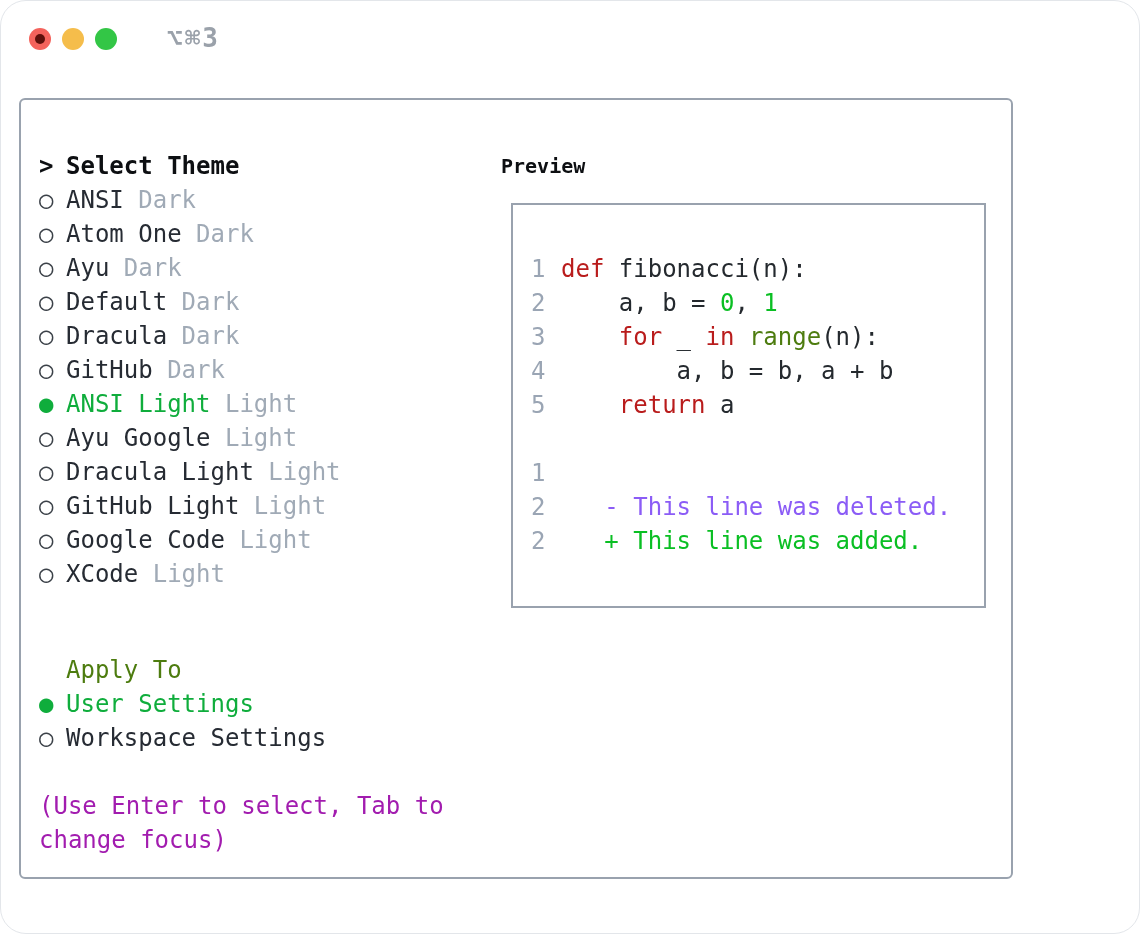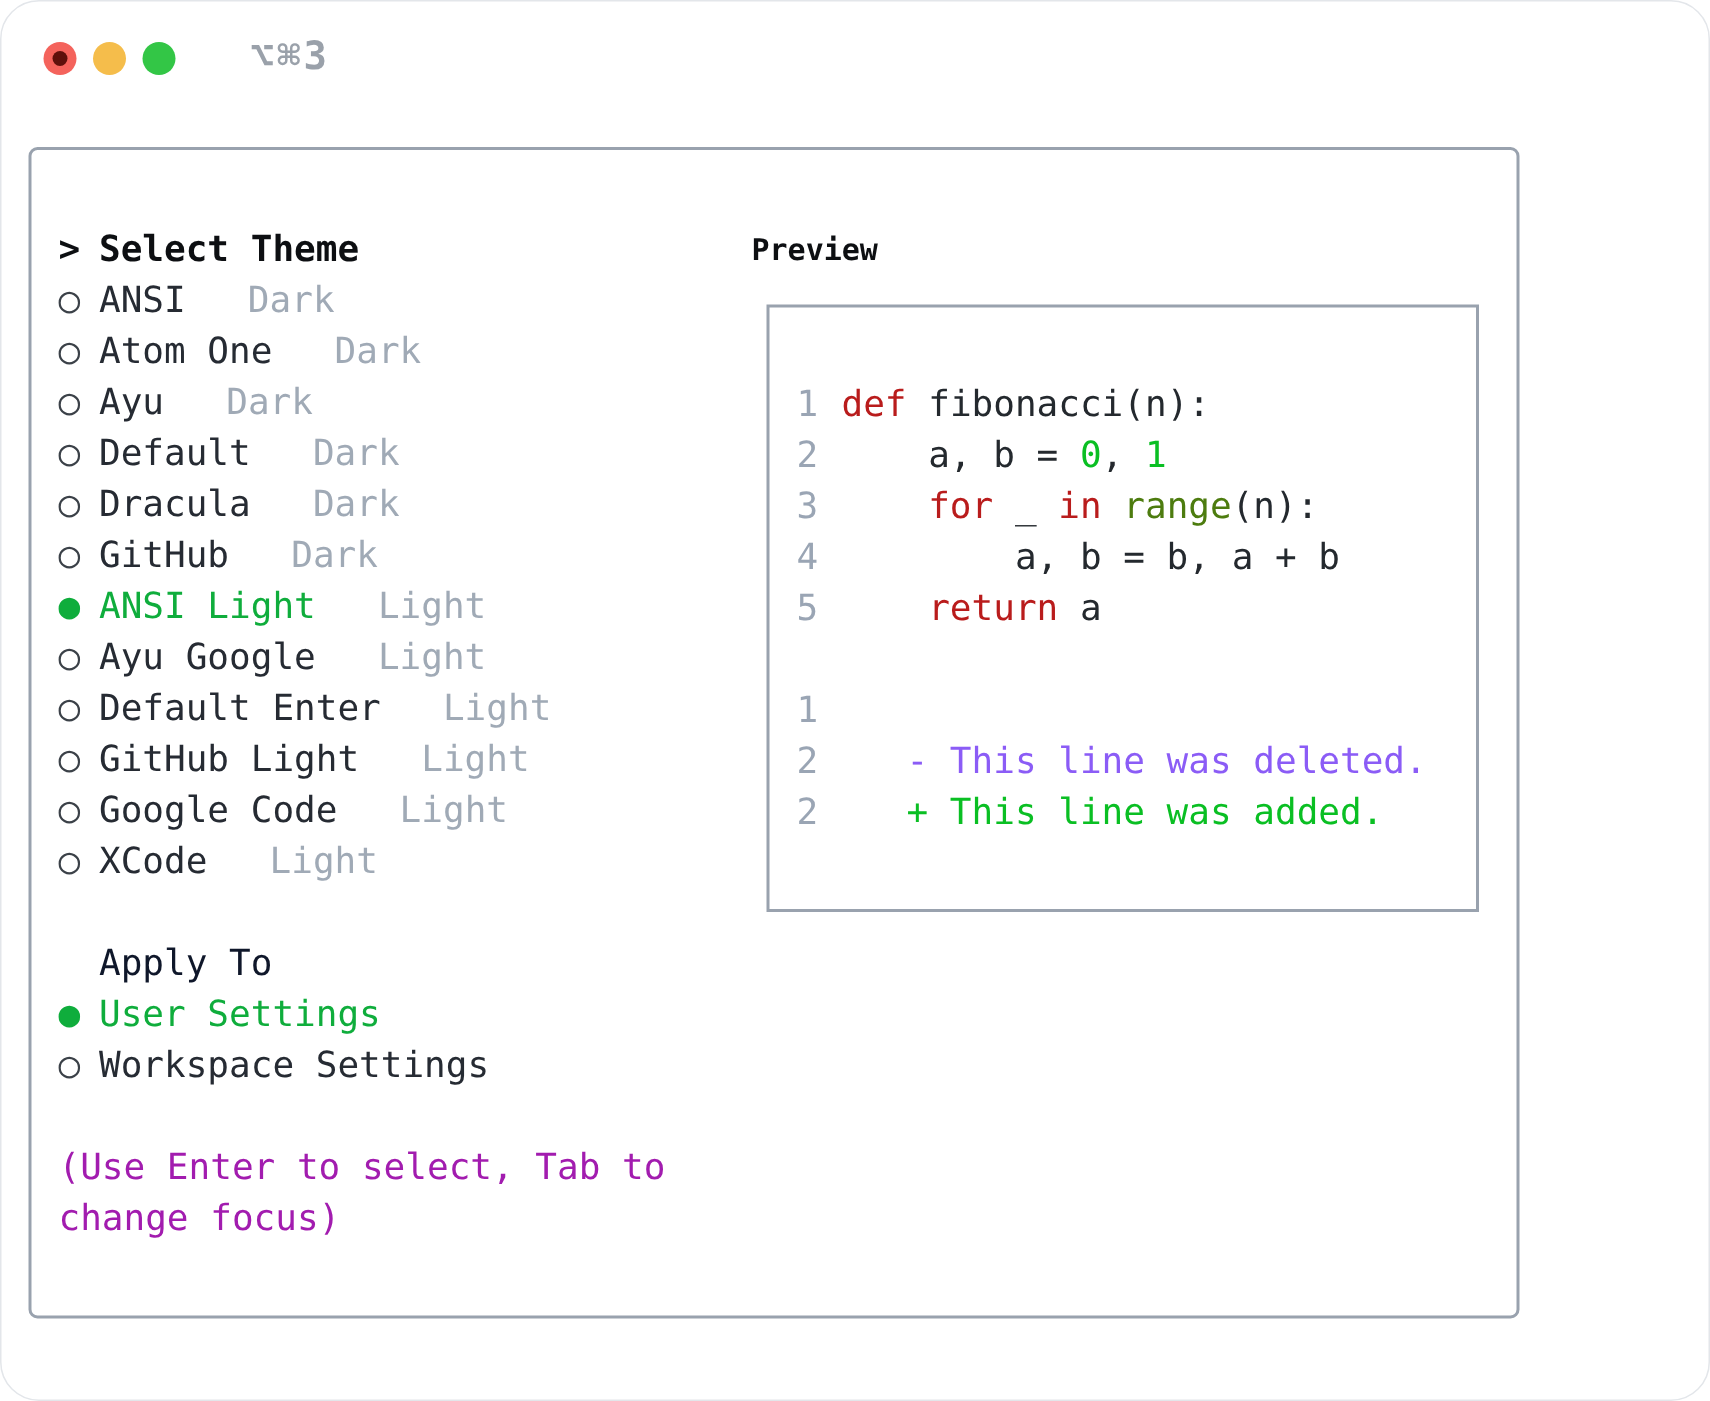--- a/index.html
+++ b/index.html
@@ -29,26 +29,26 @@
     border:2px solid #99a2ae; border-radius:6px; background:#ffffff;
   }
 
   .row { height:34px; display:flex; align-items:center; white-space:pre; font-size:24px; color:#262b33; }
   .spacer { height:34px; }
 
   .left-col { position:absolute; left:18px; top:49px; }
   .marker { display:inline-block; width:27px; flex:0 0 27px; color:#3b4148; }
   .header-row { font-weight:bold; color:#0d0f12; }
   .header-row .marker { color:#0d0f12; font-weight:bold; }
-  .variant { color:#a0aab6;margin-left:27px; }
+  .variant { color:#a0aab6; }
   .theme-row.selected .marker,
   .theme-row.selected .t-name,
   .apply-row.selected .marker,
   .apply-row.selected .t-name { color:#0fad3c; }
-  .apply-header { margin-left:27px; color:#0f172a; }
+  .apply-header { margin-left:27px; color:#4d7c0f;margin-top:28px; }
   .hint-row { color:#a21caf; }
 
   
   .preview-title { position:absolute; left:480px; top:49px; height:34px; display:flex; align-items:center; font-size:20px; font-weight:bold; color:#0d0f12; }
   .preview-box {
     position:absolute; left:490px; top:103px; width:475px; height:405px;
     border:2px solid #99a2ae; background:#ffffff; padding:47px 0 0 18px; overflow:hidden;
   }
   .code-row { height:34px; display:flex; align-items:center; white-space:pre; font-size:24px; }
   .lnum { display:inline-block; width:30px; flex:0 0 30px; color:#9aa5b4; }
@@ -99,21 +99,21 @@
         <div class="row theme-row">
           <span class="marker">○</span><span class="t-name">GitHub</span><span class="variant"> Dark</span>
         </div>
         <div class="row theme-row selected">
           <span class="marker">●</span><span class="t-name">ANSI Light</span><span class="variant"> Light</span>
         </div>
         <div class="row theme-row">
           <span class="marker">○</span><span class="t-name">Ayu Google</span><span class="variant"> Light</span>
         </div>
         <div class="row theme-row">
-          <span class="marker">○</span><span class="t-name">Default Enter</span><span class="variant"> Light</span>
+          <span class="marker">○</span><span class="t-name">Dracula Light</span><span class="variant"> Light</span>
         </div>
         <div class="row theme-row">
           <span class="marker">○</span><span class="t-name">GitHub Light</span><span class="variant"> Light</span>
         </div>
         <div class="row theme-row">
           <span class="marker">○</span><span class="t-name">Google Code</span><span class="variant"> Light</span>
         </div>
         <div class="row theme-row">
           <span class="marker">○</span><span class="t-name">XCode</span><span class="variant"> Light</span>
         </div>

